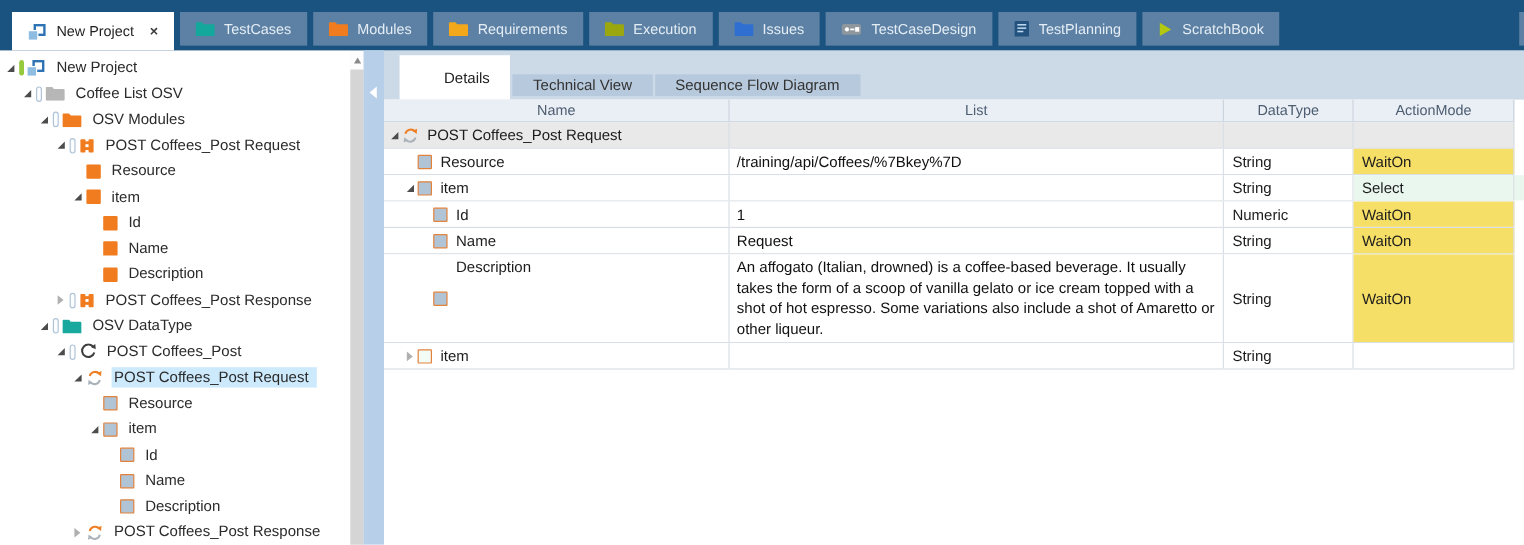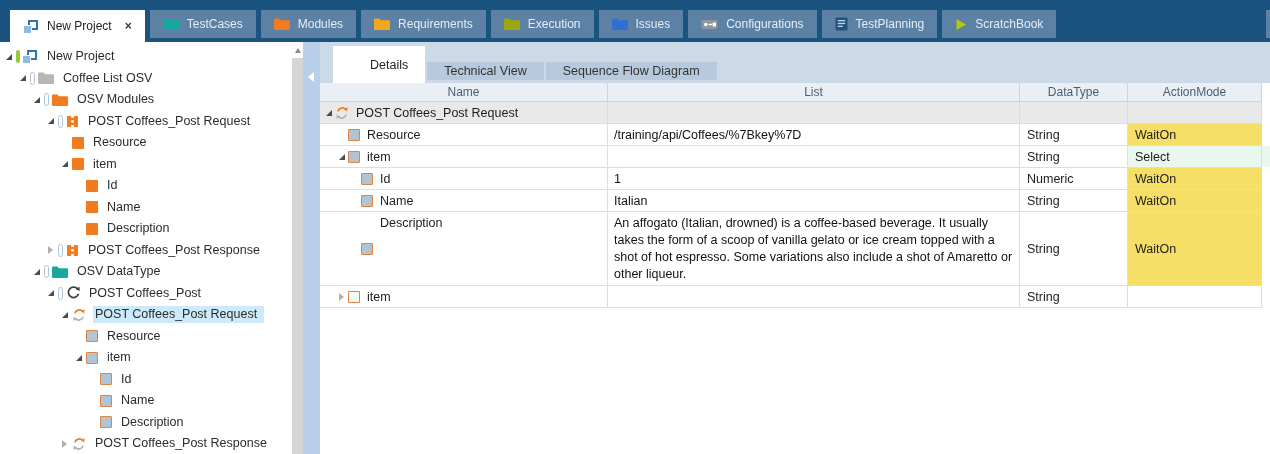--- a/index.html
+++ b/index.html
@@ -144,21 +144,21 @@
       </div>
       <div class="top-tab">
         <span class="ticon">
           <svg width="17" height="11" viewBox="0 0 17 11">
             <rect x="0.5" y="1" width="16" height="9" rx="2" fill="#8e979e"></rect>
             <circle cx="4.8" cy="5.5" r="1.7" fill="#fff"></circle>
             <rect x="7.5" y="4.8" width="3.5" height="1.4" fill="#fff"></rect>
             <rect x="11.6" y="3.6" width="3.4" height="3.8" fill="#fff"></rect>
           </svg>
         </span>
-        <span>Configurations</span>
+        <span>TestCaseDesign</span>
       </div>
       <div class="top-tab">
         <span class="ticon">
           <svg width="13" height="14" viewBox="0 0 13 14">
             <rect x="0.5" y="0.5" width="12" height="13" rx="1" fill="#24527e"></rect>
             <rect x="2.8" y="3" width="7.4" height="1.3" fill="#bcd7ee"></rect>
             <rect x="2.8" y="5.8" width="7.4" height="1.3" fill="#bcd7ee"></rect>
             <rect x="2.8" y="8.6" width="5" height="1.3" fill="#bcd7ee"></rect>
           </svg>
         </span>
@@ -489,21 +489,21 @@
           </div>
           <div class="grid-row">
             <div class="cell cell-name w-name" style="padding-left: 29px;">
               <span class="exp"></span>
               <span class="icon-wrap">
                 <span class="sq sq-blue"></span>
               </span>
               <span class="name-label">Name</span>
             </div>
             <div class="cell cell-value w-value">
-              <span>Italian</span>
+              <span>Request</span>
             </div>
             <div class="cell cell-dt w-dt">
               <span>String</span>
             </div>
             <div class="cell cell-am w-am" style="background: rgb(246, 223, 102);">
               <span>WaitOn</span>
             </div>
           </div>
           <div class="grid-row tall">
             <div class="cell cell-name w-name" style="padding-left: 29px;">

